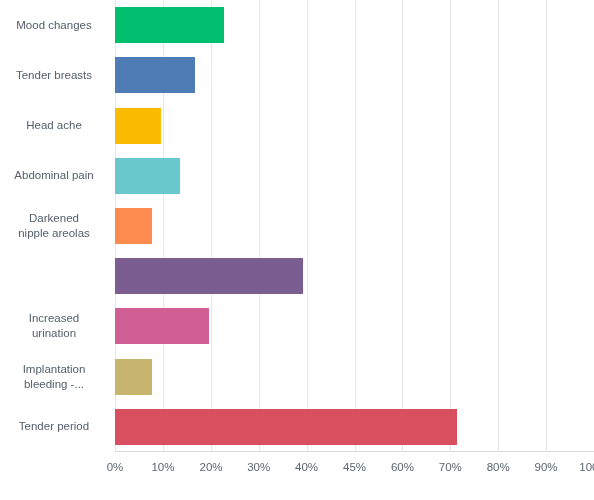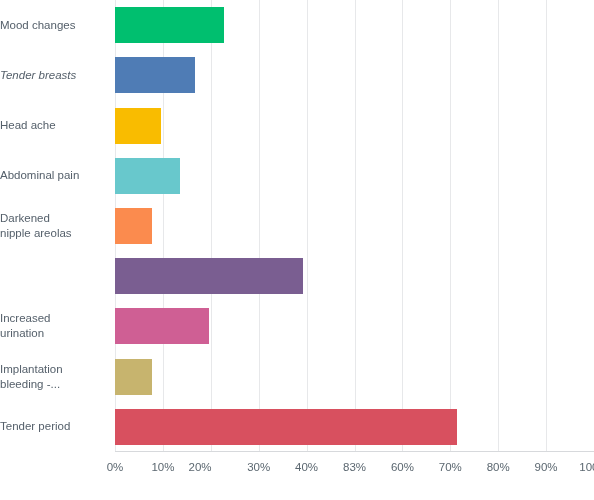--- a/index.html
+++ b/index.html
@@ -74,21 +74,21 @@
     position: absolute;
     left: 0;
     top: 0;
     width: 108px;
     height: 452px;
   }
   .cat-label {
     position: absolute;
     right: 0;
     width: 108px;
-    text-align: left;
+    text-align: center;
     font-size: 11.5px;
     line-height: 15px;
     color: #55606b;
     white-space: pre-line;
   }
 
   
   .tick-labels {
     position: absolute;
     left: 0;
@@ -152,39 +152,39 @@
         <div class="row" style="top: 408.889px; height: 36px;">
           <div class="bar" title="Missed period: 71.3%" style="width: 341.527px; background: rgb(216, 80, 95);"></div>
         </div>
       </div>
   </div>
 
   <div class="axis-baseline"></div>
 
   <div class="cat-labels" id="cat-labels">
       <div class="cat-label" style="top: 17.6111px;">Mood changes</div>
-      <div class="cat-label" style="top: 67.8333px; font-style: italic;">Tender breasts</div>
+      <div class="cat-label" style="top: 67.8333px;">Tender breasts</div>
       <div class="cat-label" style="top: 118.056px; padding-left: 16px;">Head ache</div>
       <div class="cat-label" style="top: 168.278px;">Abdominal pain</div>
       <div class="cat-label" style="top: 211px;">Darkened
 nipple areolas</div>
       <div class="cat-label" style="top: 311.444px;">Increased
 urination</div>
       <div class="cat-label" style="top: 361.667px;">Implantation
 bleeding -...</div>
       <div class="cat-label" style="top: 419.389px;">Tender period</div>
     </div>
 
   <div class="tick-labels" id="tick-labels">
       <div class="tick-label" style="left: 115px;">0%</div>
       <div class="tick-label" style="left: 162.9px;">10%</div>
-      <div class="tick-label" style="left: 200px;">20%</div>
+      <div class="tick-label" style="left: 211px;">20%</div>
       <div class="tick-label" style="left: 258.7px;">30%</div>
       <div class="tick-label" style="left: 306.6px;">40%</div>
-      <div class="tick-label" style="left: 354.5px;">83%</div>
+      <div class="tick-label" style="left: 354.5px;">45%</div>
       <div class="tick-label" style="left: 402.4px;">60%</div>
       <div class="tick-label" style="left: 450.3px;">70%</div>
       <div class="tick-label" style="left: 498.2px;">80%</div>
       <div class="tick-label" style="left: 546.1px;">90%</div>
       <div class="tick-label" style="left: 594px;">100%</div>
     </div>
 
 </div>
 
 </body></html>

